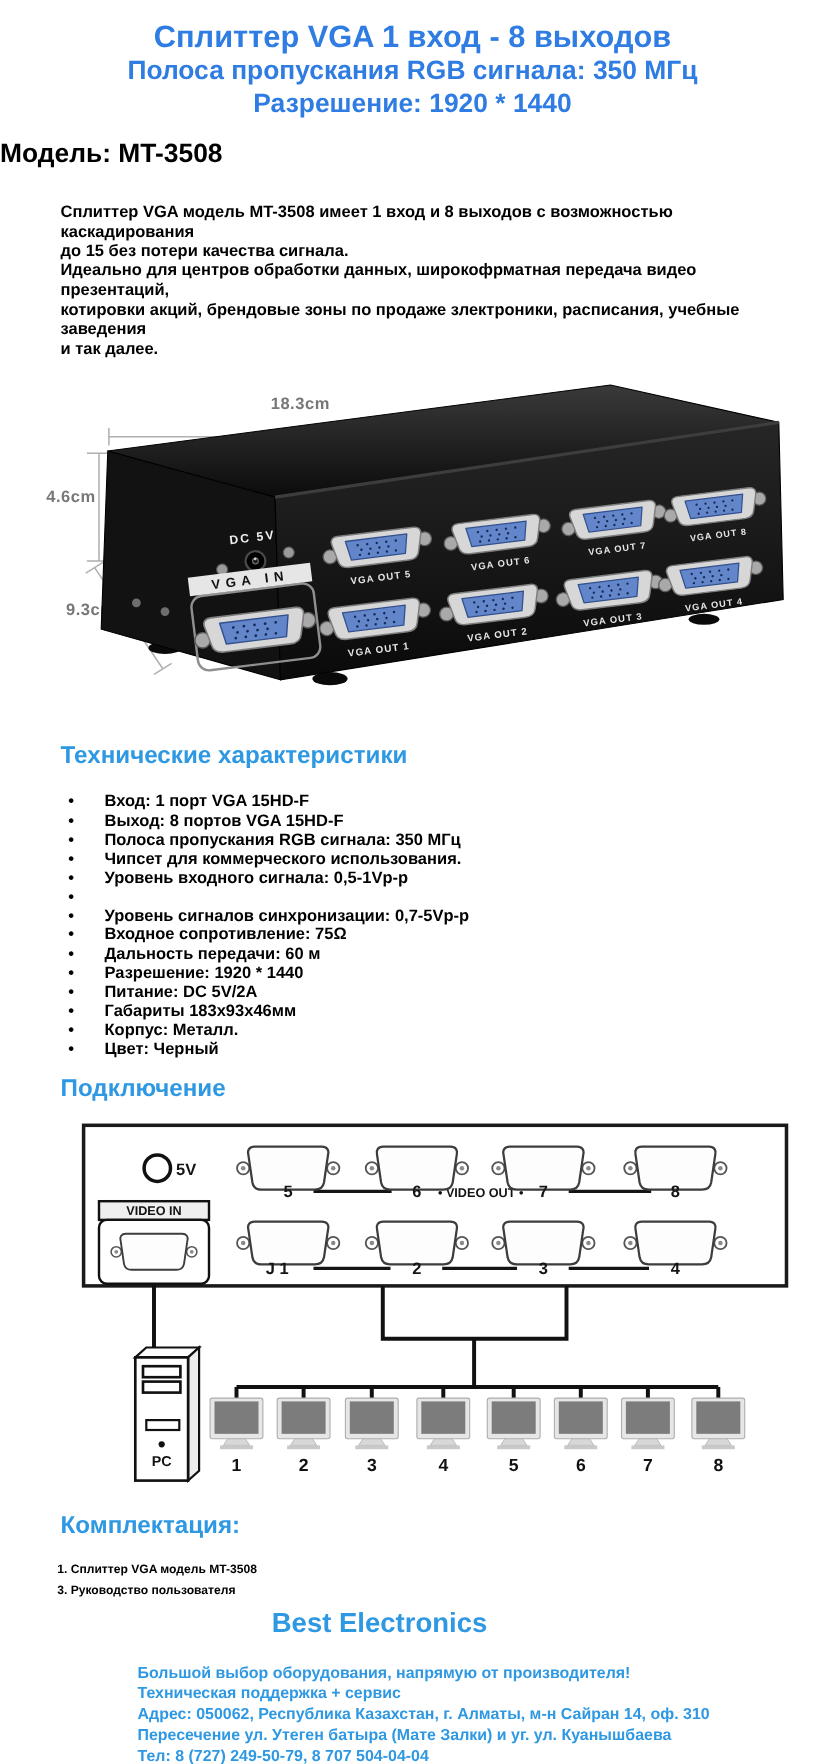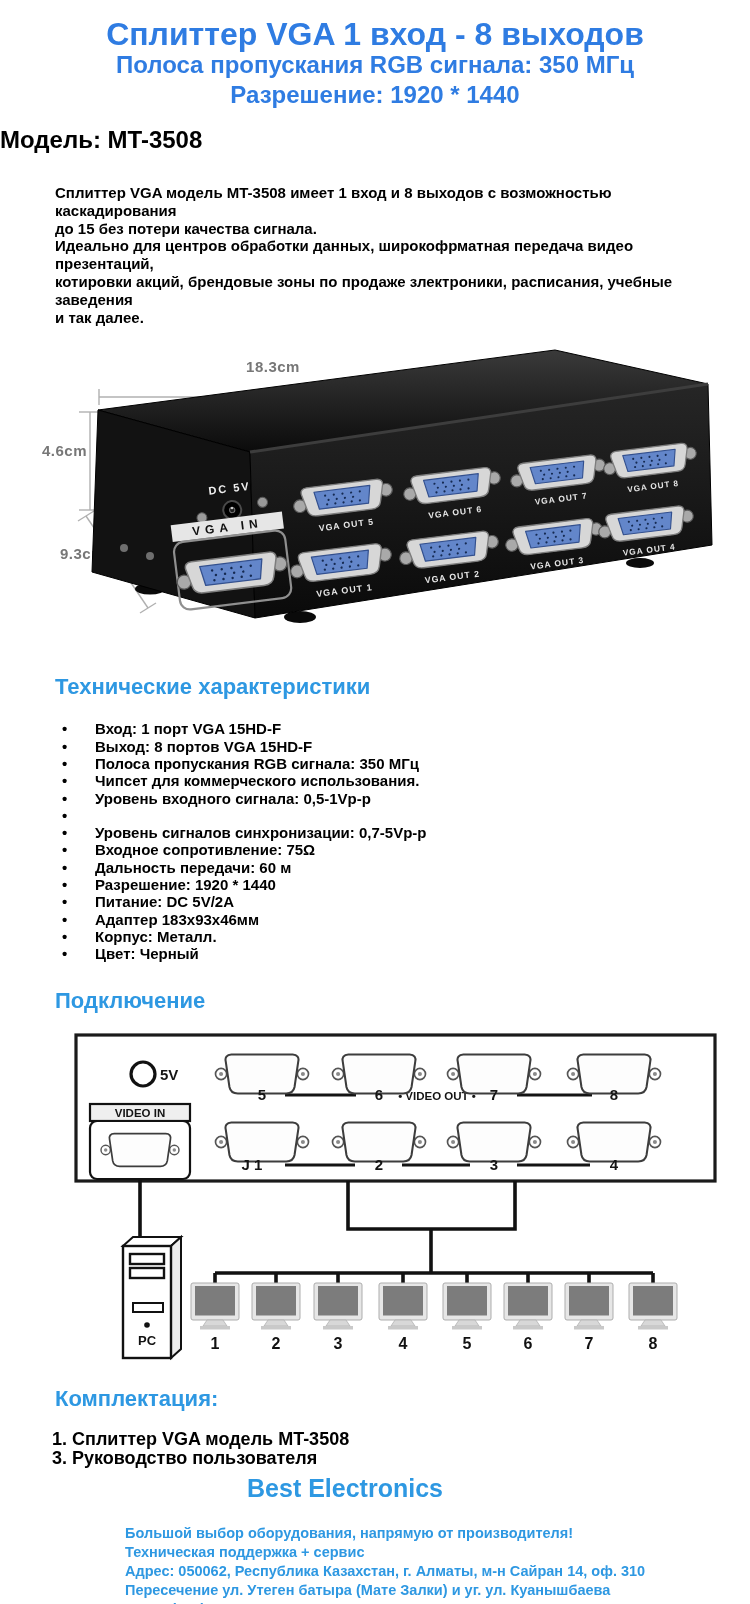--- a/index.html
+++ b/index.html
@@ -1,34 +1,34 @@
 <!DOCTYPE html>
 <html style="--title-blue: #2f7ce2; --accent-blue: #2e98e2;"><head>
 <meta charset="utf-8">
 <style>
   html,body{margin:0;padding:0;background:#fff}
   body{width:750px;height:1604px;overflow:hidden;font-family:"Liberation Sans",sans-serif;font-weight:bold;color:#111;position:relative}
-  .t1{padding-top:18px;text-align:center;font-size:32px;line-height:32px;color:var(--title-blue)}
+  .t1{padding-top:18px;text-align:center;font-size:28px;line-height:32px;color:var(--title-blue)}
   .t2{text-align:center;font-size:24px;line-height:30px;color:var(--title-blue)}
   .model{margin-top:16px;font-size:24px;line-height:28px;color:#000}
   .intro{margin:30px 34px 0 55px;font-size:15px;line-height:17.8px;white-space:pre-line;color:#000}
   .photo{position:relative;margin-top:14px;height:310px}
   .photo svg{position:absolute;left:0;top:0}
   svg text{font-family:"Liberation Sans",sans-serif;font-weight:bold}
   .dim{font-size:15px;fill:#777;letter-spacing:.5px}
   .section-h{margin-left:55px;font-size:22px;line-height:26px;color:var(--accent-blue)}
   #specs-h{margin-top:24px}
   .spec-list{margin:20px 0 0 62px}
   .spec-row{display:flex;font-size:15px;line-height:17.3px;color:#000}
   .spec-row .b{width:33px;flex:none}
-  #conn-h{margin-top:25px}
+  #conn-h{margin-top:13px}
   .diagram{display:block;margin-top:19px}
   .num{font-size:15px;fill:#141414}
   .lbl11{font-size:11.5px;fill:#141414}
-  .kit-list{margin:14px 0 0 52px;font-size:18px;line-height:19px;color:#000}
+  .kit-list{margin:14px 0 0 52px;font-size:11px;line-height:19px;color:#000}
   .brand{width:690px;margin-top:6px;text-align:center;font-size:25px;line-height:28px;color:var(--accent-blue)}
   .footer{margin:22px 0 0 125px;font-size:14.5px;line-height:19px;white-space:pre-line;color:var(--accent-blue)}
 </style>
 </head>
 <body>
 
 <header>
   <div class="t1">Сплиттер VGA  1 вход - 8 выходов</div>
   <div class="t2">Полоса пропускания RGB сигнала: 350 МГц</div>
   <div class="t2">Разрешение: 1920 * 1440</div>
@@ -326,21 +326,21 @@
     <div class="spec-row">
       <span class="b">•</span>
       <span>Разрешение: 1920 * 1440</span>
     </div>
     <div class="spec-row">
       <span class="b">•</span>
       <span>Питание: DC 5V/2A</span>
     </div>
     <div class="spec-row">
       <span class="b">•</span>
-      <span>Адаптер 183х93х46мм</span>
+      <span>Габариты 183х93х46мм</span>
     </div>
     <div class="spec-row">
       <span class="b">•</span>
       <span>Корпус: Металл.</span>
     </div>
     <div class="spec-row">
       <span class="b">•</span>
       <span>Цвет: Черный</span>
     </div>
   </div>

